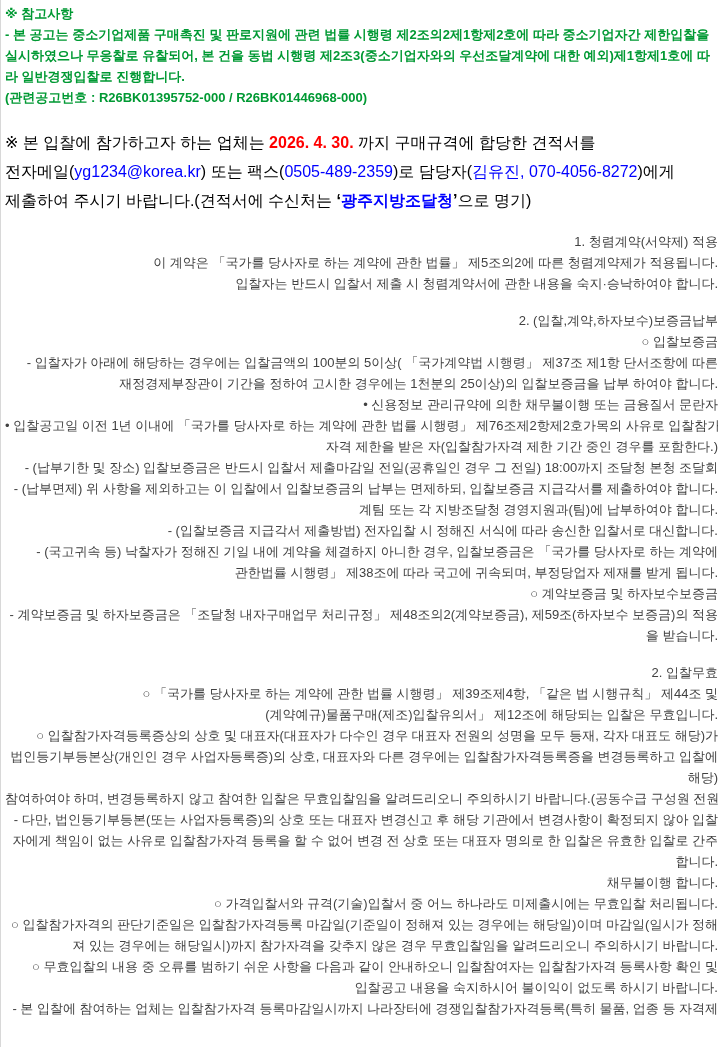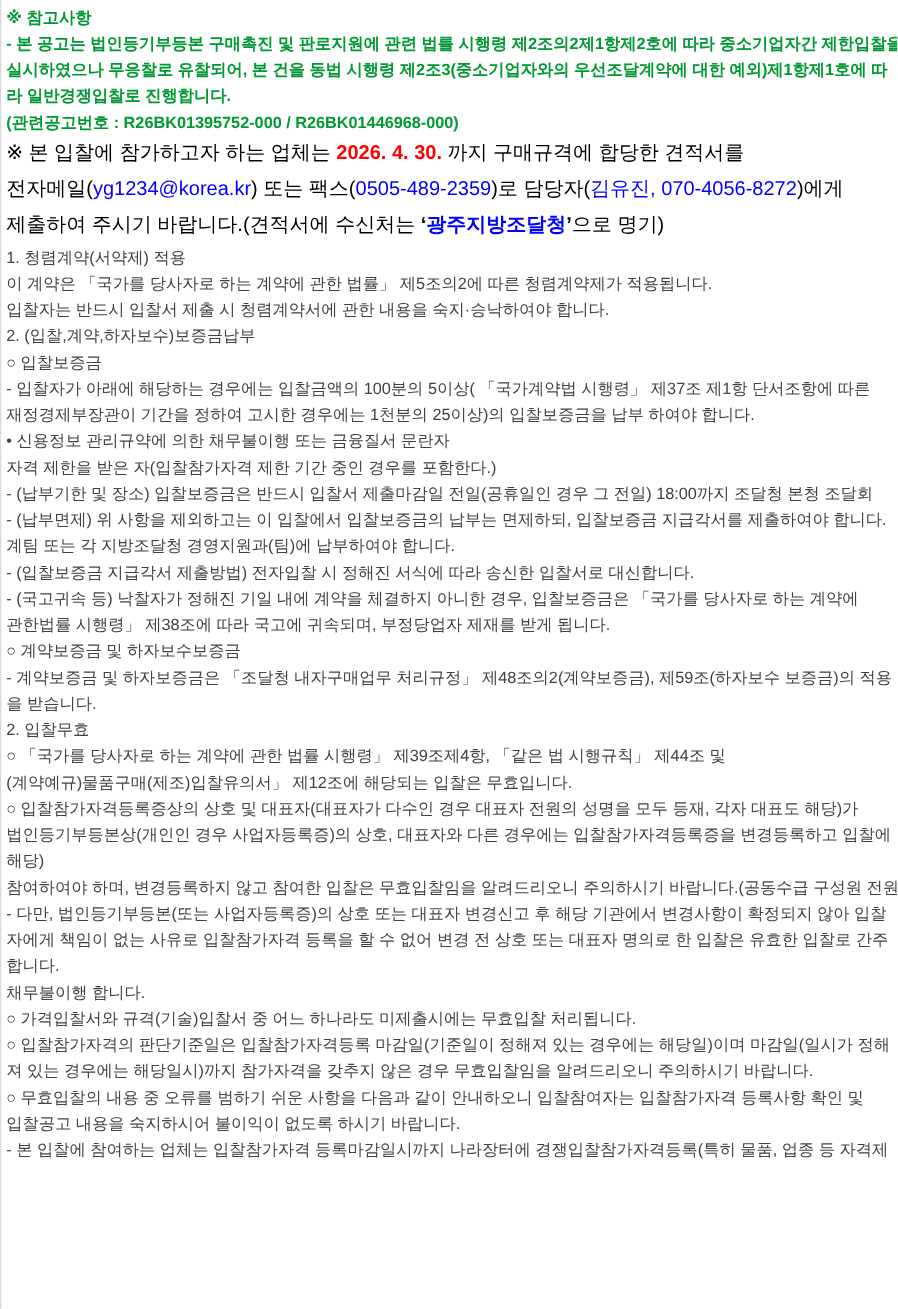--- a/index.html
+++ b/index.html
@@ -14,37 +14,37 @@
   html,body{margin:0;padding:0;background:var(--bg);}
   body{width:718px;height:1047px;overflow:hidden;
        font-family:"Liberation Sans","DejaVu Sans",sans-serif;}
   .page{box-sizing:border-box;width:718px;height:1047px;overflow:hidden;
         border-left:1px solid var(--edge);
         padding:3px 0 0 4px;background:var(--bg);}
   .line{white-space:nowrap;}
   
   .green-block .line{color:var(--green);font-weight:bold;font-size:13px;line-height:21px;}
   
-  .notice-block{margin-top:0;}
+  .notice-block{margin-top:20px;}
   .notice-block .line{font-size:16px;line-height:29px;color:var(--black-text);}
   .red{color:var(--red);}
   .blue{color:var(--blue);}
   .bold{font-weight:bold;}
   
-  .section{}
+  .section{margin-top:16px;text-align:right;}
   .section .line{font-size:13px;line-height:21px;color:var(--body-text);}
 </style>
 </head>
 <body>
 
 <div class="page">
 
   <div class="green-block">
       <div class="line">※ 참고사항</div>
-      <div class="line">- 본 공고는 법인등기부등본 구매촉진 및 판로지원에 관련 법률 시행령 제2조의2제1항제2호에 따라 중소기업자간 제한입찰을</div>
+      <div class="line">- 본 공고는 중소기업제품 구매촉진 및 판로지원에 관련 법률 시행령 제2조의2제1항제2호에 따라 중소기업자간 제한입찰을</div>
       <div class="line">실시하였으나 무응찰로 유찰되어, 본 건을 동법 시행령 제2조3(중소기업자와의 우선조달계약에 대한 예외)제1항제1호에 따</div>
       <div class="line">라 일반경쟁입찰로 진행합니다.</div>
       <div class="line">(관련공고번호 : R26BK01395752-000 / R26BK01446968-000)</div>
     </div>
 
   <div class="notice-block">
       <div class="line"><span>※ 본 입찰에 참가하고자 하는 업체는 </span><span class="red bold">2026. 4. 30.</span><span> 까지 구매규격에 합당한 견적서를</span></div>
       <div class="line"><span>전자메일(</span><span class="blue">yg1234@korea.kr</span><span>) 또는 팩스(</span><span class="blue">0505-489-2359</span><span>)로 담당자(</span><span class="blue">김유진, 070-4056-8272</span><span>)에게</span></div>
       <div class="line"><span>제출하여 주시기 바랍니다.(견적서에 수신처는 </span><span class="bold">‘</span><span class="blue bold">광주지방조달청</span><span class="bold">’</span><span>으로 명기)</span></div>
     </div>
@@ -54,20 +54,21 @@
       <div class="line">이 계약은 「국가를 당사자로 하는 계약에 관한 법률」 제5조의2에 따른 청렴계약제가 적용됩니다.</div>
       <div class="line">입찰자는 반드시 입찰서 제출 시 청렴계약서에 관한 내용을 숙지·승낙하여야 합니다.</div>
     </div>
 
   <div class="section">
       <div class="line">2. (입찰,계약,하자보수)보증금납부</div>
       <div class="line">○ 입찰보증금</div>
       <div class="line">- 입찰자가 아래에 해당하는 경우에는 입찰금액의 100분의 5이상( 「국가계약법 시행령」 제37조 제1항 단서조항에 따른</div>
       <div class="line">재정경제부장관이 기간을 정하여 고시한 경우에는 1천분의 25이상)의 입찰보증금을 납부 하여야 합니다.</div>
       <div class="line">• 신용정보 관리규약에 의한 채무불이행 또는 금융질서 문란자</div>
+      <div class="line">• 입찰공고일 이전 1년 이내에 「국가를 당사자로 하는 계약에 관한 법률 시행령」 제76조제2항제2호가목의 사유로 입찰참가</div>
       <div class="line">자격 제한을 받은 자(입찰참가자격 제한 기간 중인 경우를 포함한다.)</div>
       <div class="line">- (납부기한 및 장소) 입찰보증금은 반드시 입찰서 제출마감일 전일(공휴일인 경우 그 전일) 18:00까지 조달청 본청 조달회</div>
       <div class="line">- (납부면제) 위 사항을 제외하고는 이 입찰에서 입찰보증금의 납부는 면제하되, 입찰보증금 지급각서를 제출하여야 합니다.</div>
       <div class="line">계팀 또는 각 지방조달청 경영지원과(팀)에 납부하여야 합니다.</div>
       <div class="line">- (입찰보증금 지급각서 제출방법) 전자입찰 시 정해진 서식에 따라 송신한 입찰서로 대신합니다.</div>
       <div class="line">- (국고귀속 등) 낙찰자가 정해진 기일 내에 계약을 체결하지 아니한 경우, 입찰보증금은 「국가를 당사자로 하는 계약에</div>
       <div class="line">관한법률 시행령」 제38조에 따라 국고에 귀속되며, 부정당업자 제재를 받게 됩니다.</div>
       <div class="line">○ 계약보증금 및 하자보수보증금</div>
       <div class="line">- 계약보증금 및 하자보증금은 「조달청 내자구매업무 처리규정」 제48조의2(계약보증금), 제59조(하자보수 보증금)의 적용</div>
       <div class="line">을 받습니다.</div>

